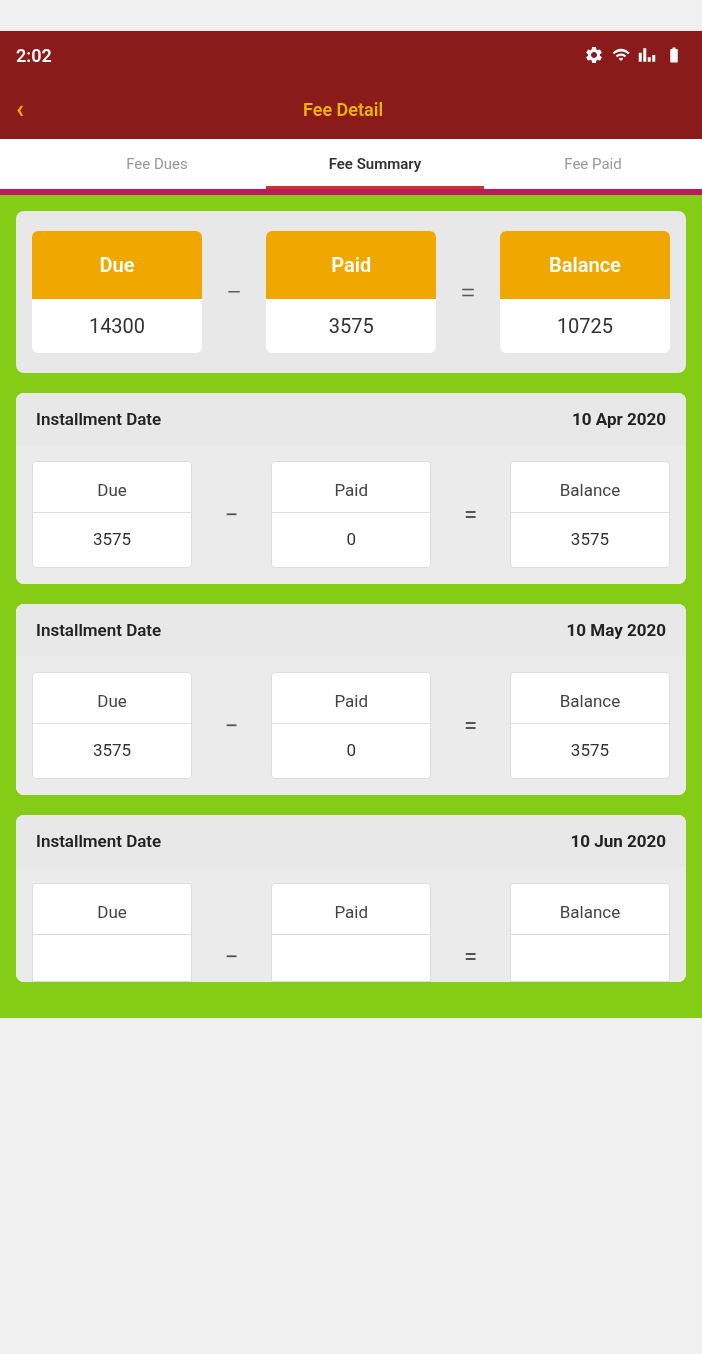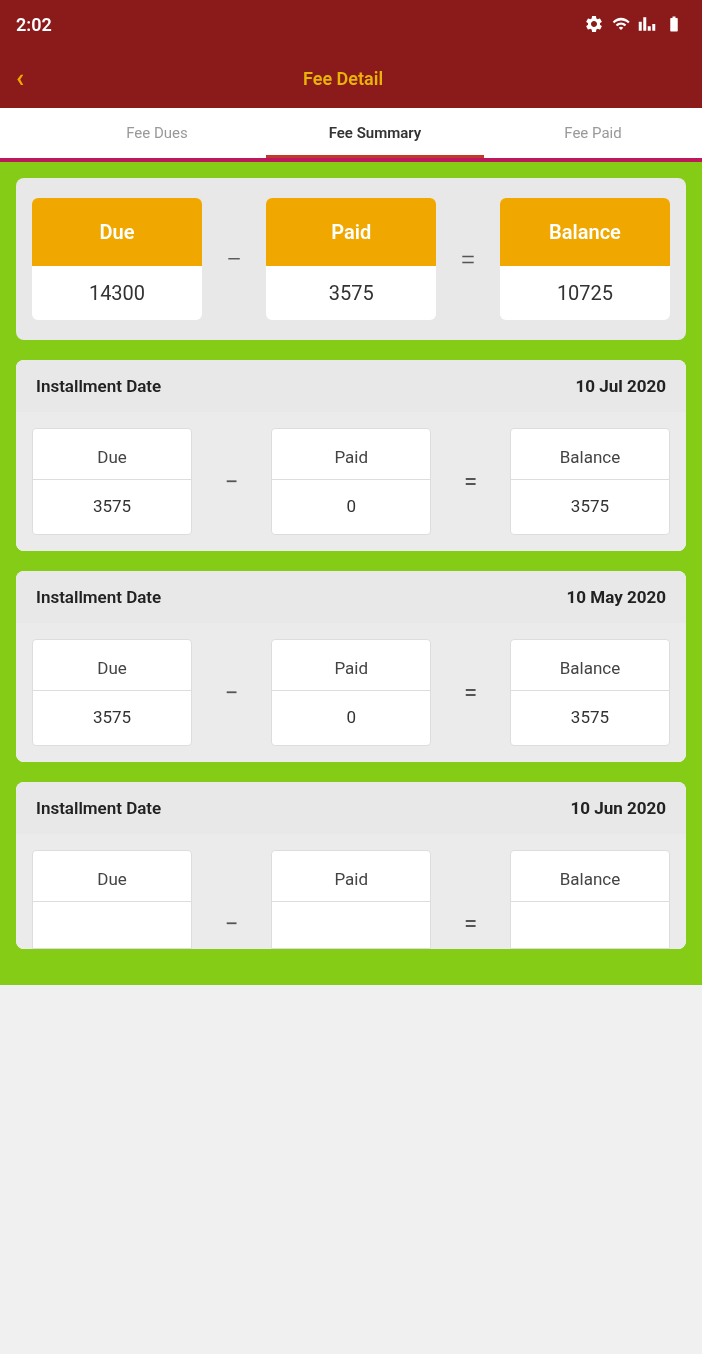--- a/index.html
+++ b/index.html
@@ -14,20 +14,21 @@
 
     
     .status-bar {
       background: #8b1a1a;
       color: white;
       display: flex;
       align-items: center;
       justify-content: space-between;
       padding: 6px 16px;
       height: 48px;
+      margin-top: 31px;
     }
     .status-time {
       font-size: 18px;
       font-weight: 600;
     }
     .status-icons {
       display: flex;
       align-items: center;
       gap: 6px;
     }
@@ -57,21 +58,21 @@
       font-weight: 600;
       flex: 1;
       text-align: center;
       margin-right: 40px;
     }
 
     
     .tabs-container {
       background: white;
       display: flex;
-      border-bottom: 4px solid #be185d;
+      border-bottom: 6px solid #be185d;
       padding-left: 48px;
     }
     .tab {
       flex: 1;
       text-align: center;
       padding: 16px 8px;
       font-size: 15px;
       color: #999;
       cursor: pointer;
       position: relative;
@@ -251,21 +252,21 @@
     <span class="operator">=</span>
     <div class="summary-box">
       <div class="summary-box-label">Balance</div>
       <div class="summary-box-value">10725</div>
     </div>
   </div>
 
   <div class="installment-section">
     <div class="installment-header">
       <span class="installment-header-label">Installment Date</span>
-      <span class="installment-header-date">10 Jul 2020</span>
+      <span class="installment-header-date">10 Apr 2020</span>
     </div>
     <div class="installment-body">
       <div class="inst-box">
         <div class="inst-box-label">Due</div>
         <div class="inst-box-value">3575</div>
       </div>
       <span class="inst-operator">−</span>
       <div class="inst-box">
         <div class="inst-box-label">Paid</div>
         <div class="inst-box-value">0</div>

